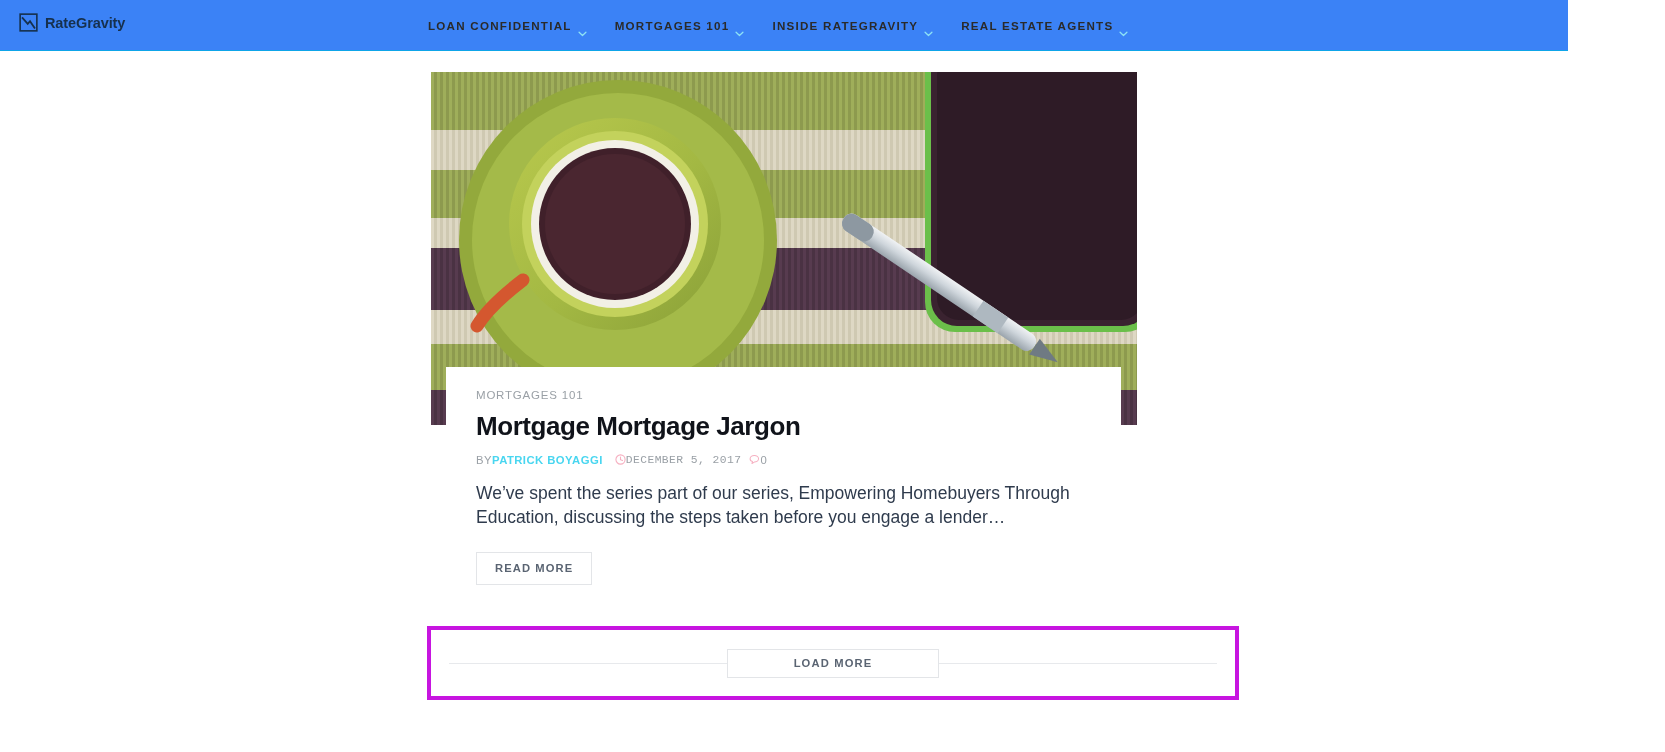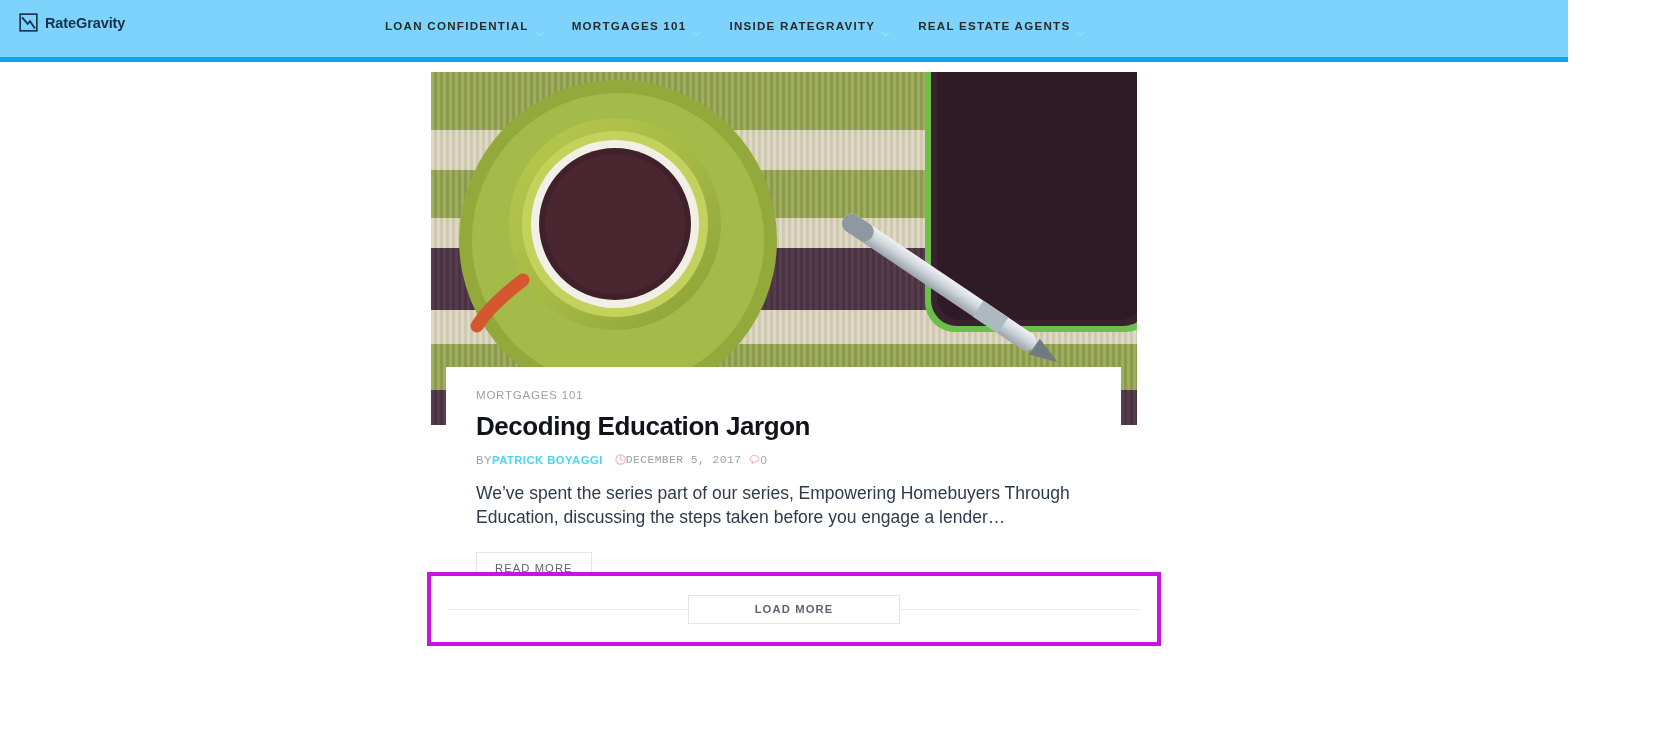--- a/index.html
+++ b/index.html
@@ -16,23 +16,23 @@
     position: relative;
     width: 1665px;
     height: 752px;
     background: #ffffff;
   }
 
   
   .site-header {
     position: relative;
     width: 1568px;
-    height: 62px;
-    background: #7dd3fc;
-    border-bottom: 5px solid #0ea5e9;
+    height: 51px;
+    background: #3b82f6;
+    border-bottom: 1px solid #0ea5e9;
     display: flex;
     align-items: center;
   }
 
   .brand {
     position: absolute;
     left: 19px;
     top: 13px;
     display: flex;
     align-items: center;
@@ -47,21 +47,21 @@
   .brand-name {
     font-size: 14.5px;
     font-weight: bold;
     color: #16304d;
     letter-spacing: -0.1px;
     white-space: nowrap;
   }
 
   .main-nav {
     position: absolute;
-    left: 385px;
+    left: 428px;
     top: 0;
     height: 51px;
     display: flex;
     align-items: center;
     gap: 28px;
   }
   .nav-item {
     display: flex;
     align-items: center;
     gap: 6px;
@@ -155,34 +155,34 @@
 
   .read-more {
     display: inline-flex;
     align-items: center;
     justify-content: center;
     height: 33px;
     padding: 0 18px;
     border: 1px solid #e3e5e8;
     background: #ffffff;
     font-size: 11.2px;
-    font-weight: normal;
+    font-weight: bold;
     letter-spacing: 1.1px;
     color: #5a6472;
     text-transform: uppercase;
     cursor: pointer;
     font-family: "Liberation Sans", sans-serif;
   }
 
   
   .load-more-region {
     position: absolute;
     left: 427px;
-    top: 572px;
-    width: 734px;
+    top: 626px;
+    width: 812px;
     height: 74px;
     border: 4px solid #c715e0;
     background: #ffffff;
     display: flex;
     align-items: center;
     justify-content: center;
   }
   .load-more-inner {
     display: flex;
     align-items: center;
@@ -330,21 +330,21 @@
           <path d="M628 176 l28 9.5 -28 9.5 z" fill="#6f7a83"></path>
         </g>
       </svg>
     </div>
   </div>
 
   <div class="card-body">
 
     <div class="eyebrow">MORTGAGES 101</div>
 
-    <h2 class="card-title">Decoding Education Jargon</h2>
+    <h2 class="card-title">Mortgage Mortgage Jargon</h2>
 
     <div class="meta">
       <span class="meta-by">BY</span>
       <a class="meta-author" href="#">PATRICK BOYAGGI</a>
 
       <span class="meta-icon">
         <svg viewBox="0 0 12 12" width="11" height="11" aria-hidden="true">
           <circle cx="6" cy="6" r="5" fill="none" stroke="#f6afc0" stroke-width="1.2"></circle>
           <polyline points="6,3.2 6,6.2 8.2,7.2" fill="none" stroke="#f6afc0" stroke-width="1.2" stroke-linecap="round"></polyline>
         </svg>

